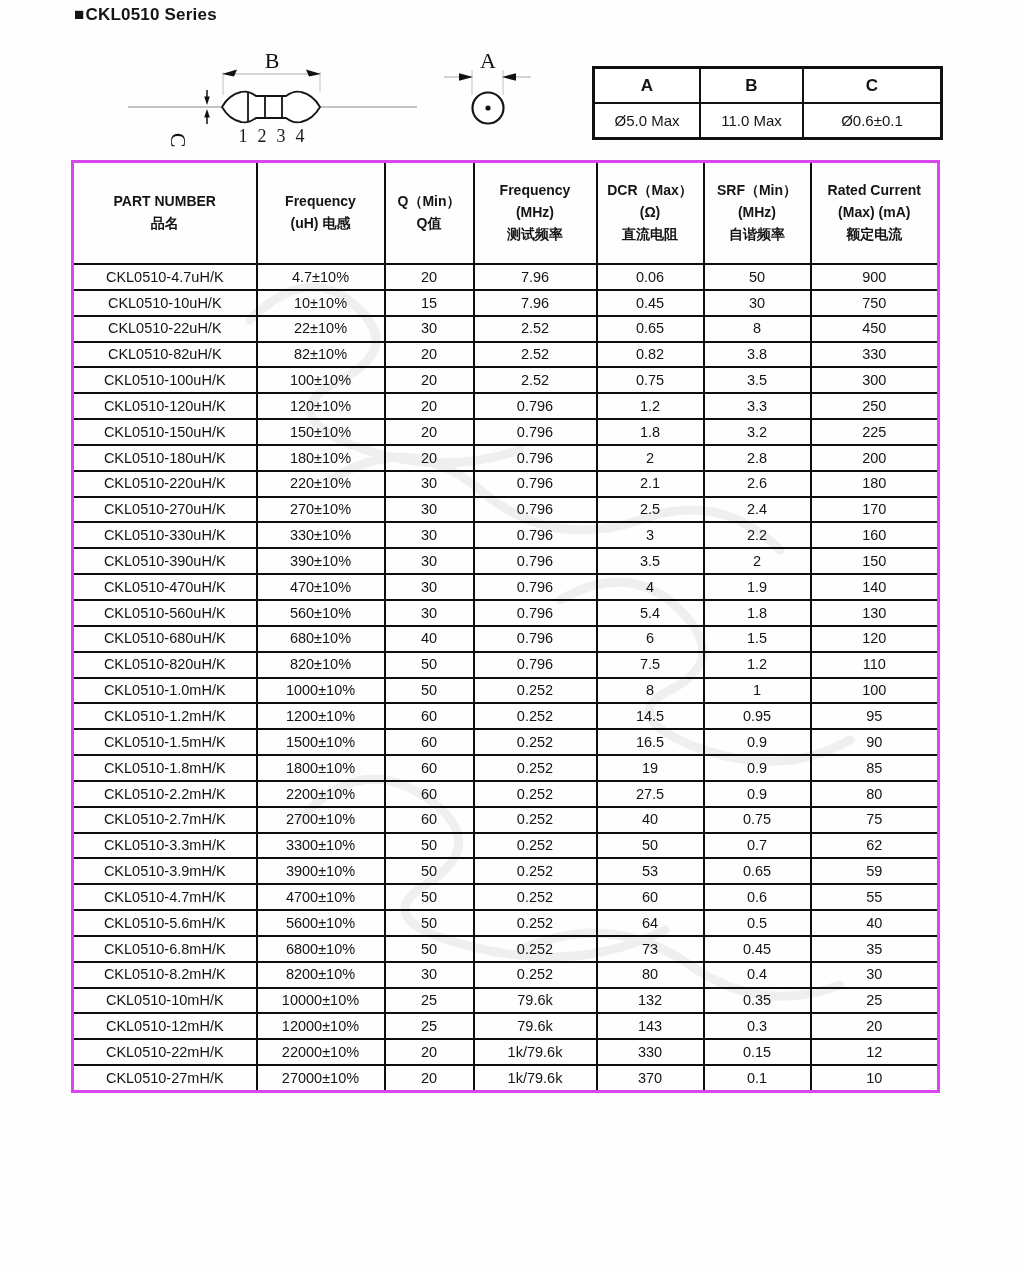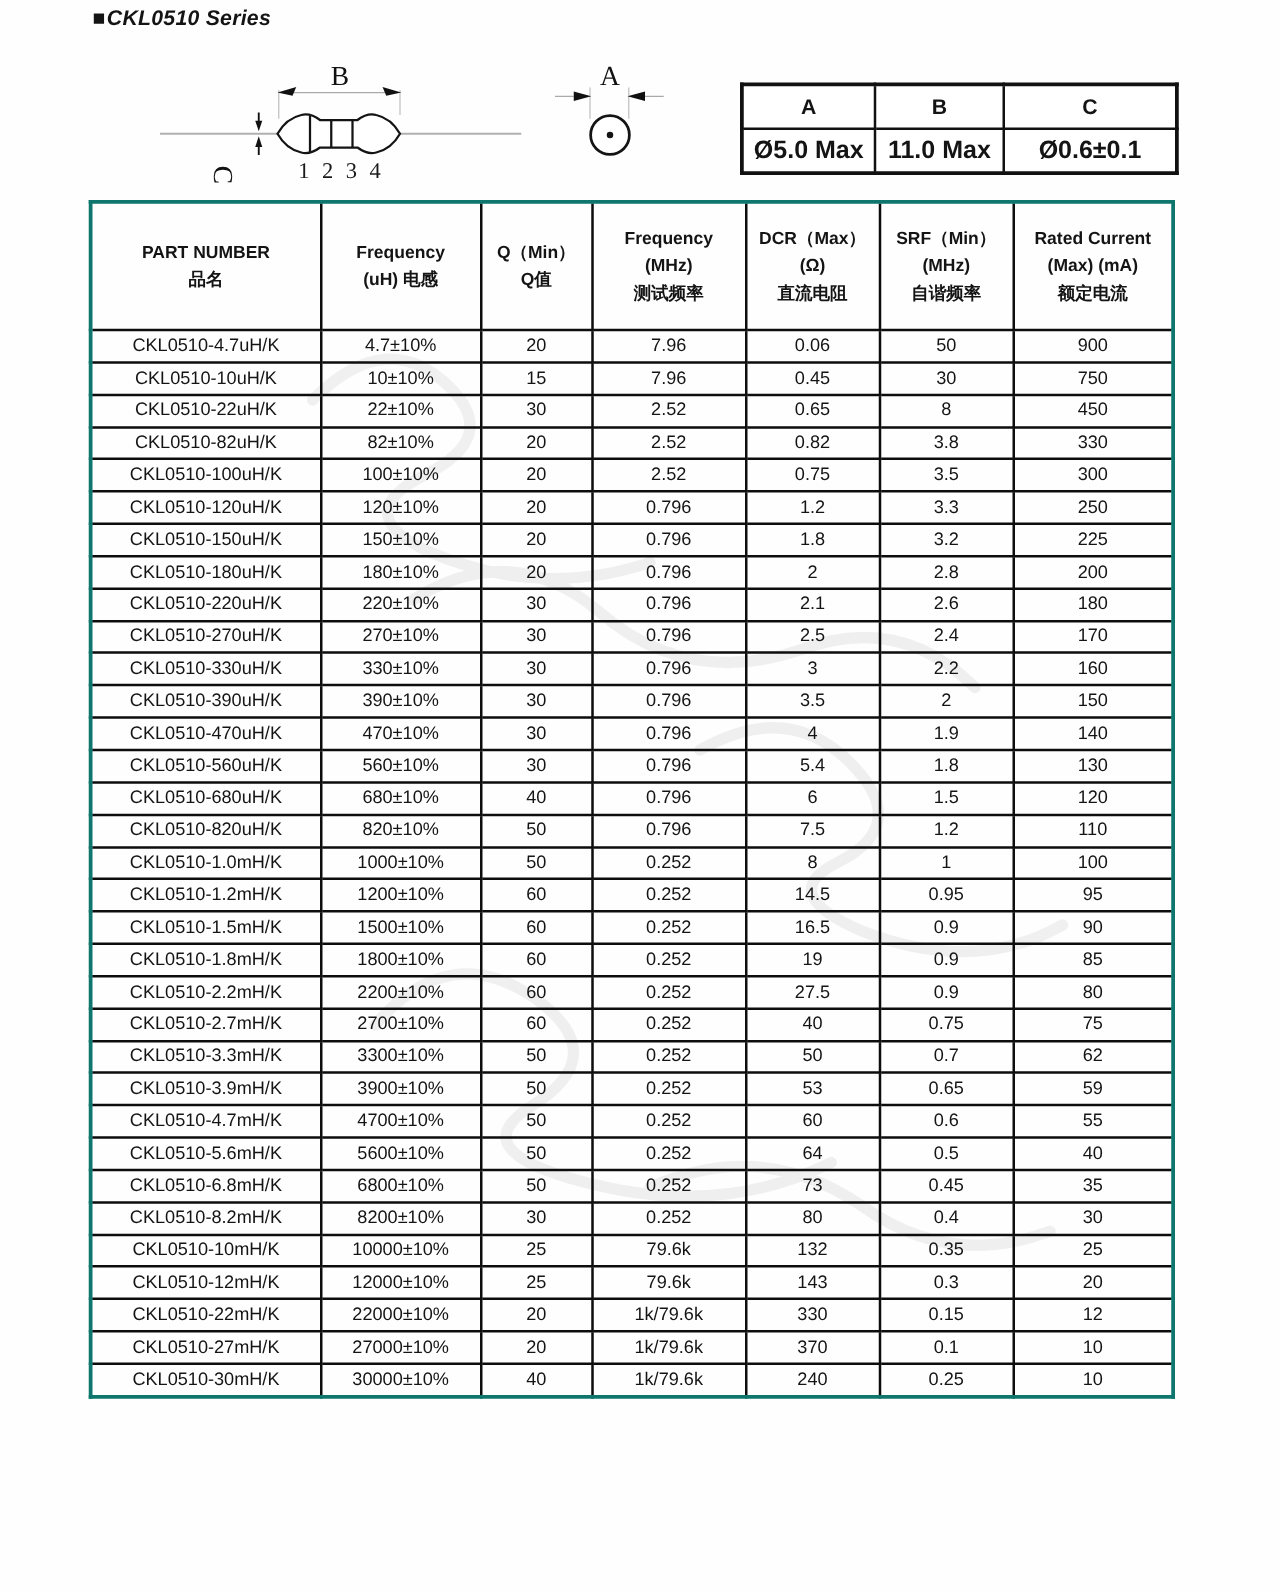--- a/index.html
+++ b/index.html
@@ -1,35 +1,35 @@
 <!DOCTYPE html>
 <html><head>
 <meta charset="utf-8">
 <style>
   html,body{margin:0;padding:0;background:#ffffff;}
   .page{position:relative;width:1024px;height:1273px;background:#fefefe;
         font-family:"Liberation Sans",sans-serif;color:#141414;overflow:hidden;}
   .doc-title{position:absolute;top:5px;left:74px;font-size:17px;font-weight:bold;
-        letter-spacing:.2px;white-space:nowrap;font-style:italic;}
+        letter-spacing:.2px;white-space:nowrap;}
   .doc-title .marker{margin-right:1px;}
   
   .drawing{position:absolute;left:70px;top:38px;}
   
   .dim-table-wrap{position:absolute;left:592px;top:66px;}
   table{border-collapse:collapse;table-layout:fixed;}
   .dim-table{border:3px solid #111;}
   .dim-table th,.dim-table td{border:2px solid #111;text-align:center;vertical-align:middle;
         padding:0;background:#fff;}
   .dim-table th{width:104px;height:33px;font-size:17px;font-weight:bold;}
   .dim-table th:nth-child(2){width:101px;}
   .dim-table th:nth-child(3){width:136px;}
-  .dim-table td{height:33px;font-size:20px;font-weight:bold;}
+  .dim-table td{height:33px;font-size:15px;font-weight:normal;}
   
   .spec-table-wrap{position:absolute;left:71px;top:160px;}
-  .spec-table{border:3px solid #0f766e;width:866px;background:transparent;}
+  .spec-table{border:3px solid #d946ef;width:866px;background:transparent;}
   .spec-table th,.spec-table td{border:2px solid #0d0d0d;text-align:center;
         vertical-align:middle;padding:0;}
   .spec-table th{height:100px;font-size:14px;font-weight:bold;line-height:1.55;}
   .spec-table td{height:23.85px;font-size:14.5px;line-height:1;}
   .watermark{position:absolute;left:0;top:0;pointer-events:none;}
 </style>
 </head>
 <body>
 
 <div class="page">
@@ -437,26 +437,17 @@
           </tr>
           <tr>
             <td>CKL0510-27mH/K</td>
             <td>27000±10%</td>
             <td>20</td>
             <td>1k/79.6k</td>
             <td>370</td>
             <td>0.1</td>
             <td>10</td>
           </tr>
-          <tr>
-            <td>CKL0510-30mH/K</td>
-            <td>30000±10%</td>
-            <td>40</td>
-            <td>1k/79.6k</td>
-            <td>240</td>
-            <td>0.25</td>
-            <td>10</td>
-          </tr>
         </tbody>
     </table>
   </div>
 
 </div>
 
 </body></html>

